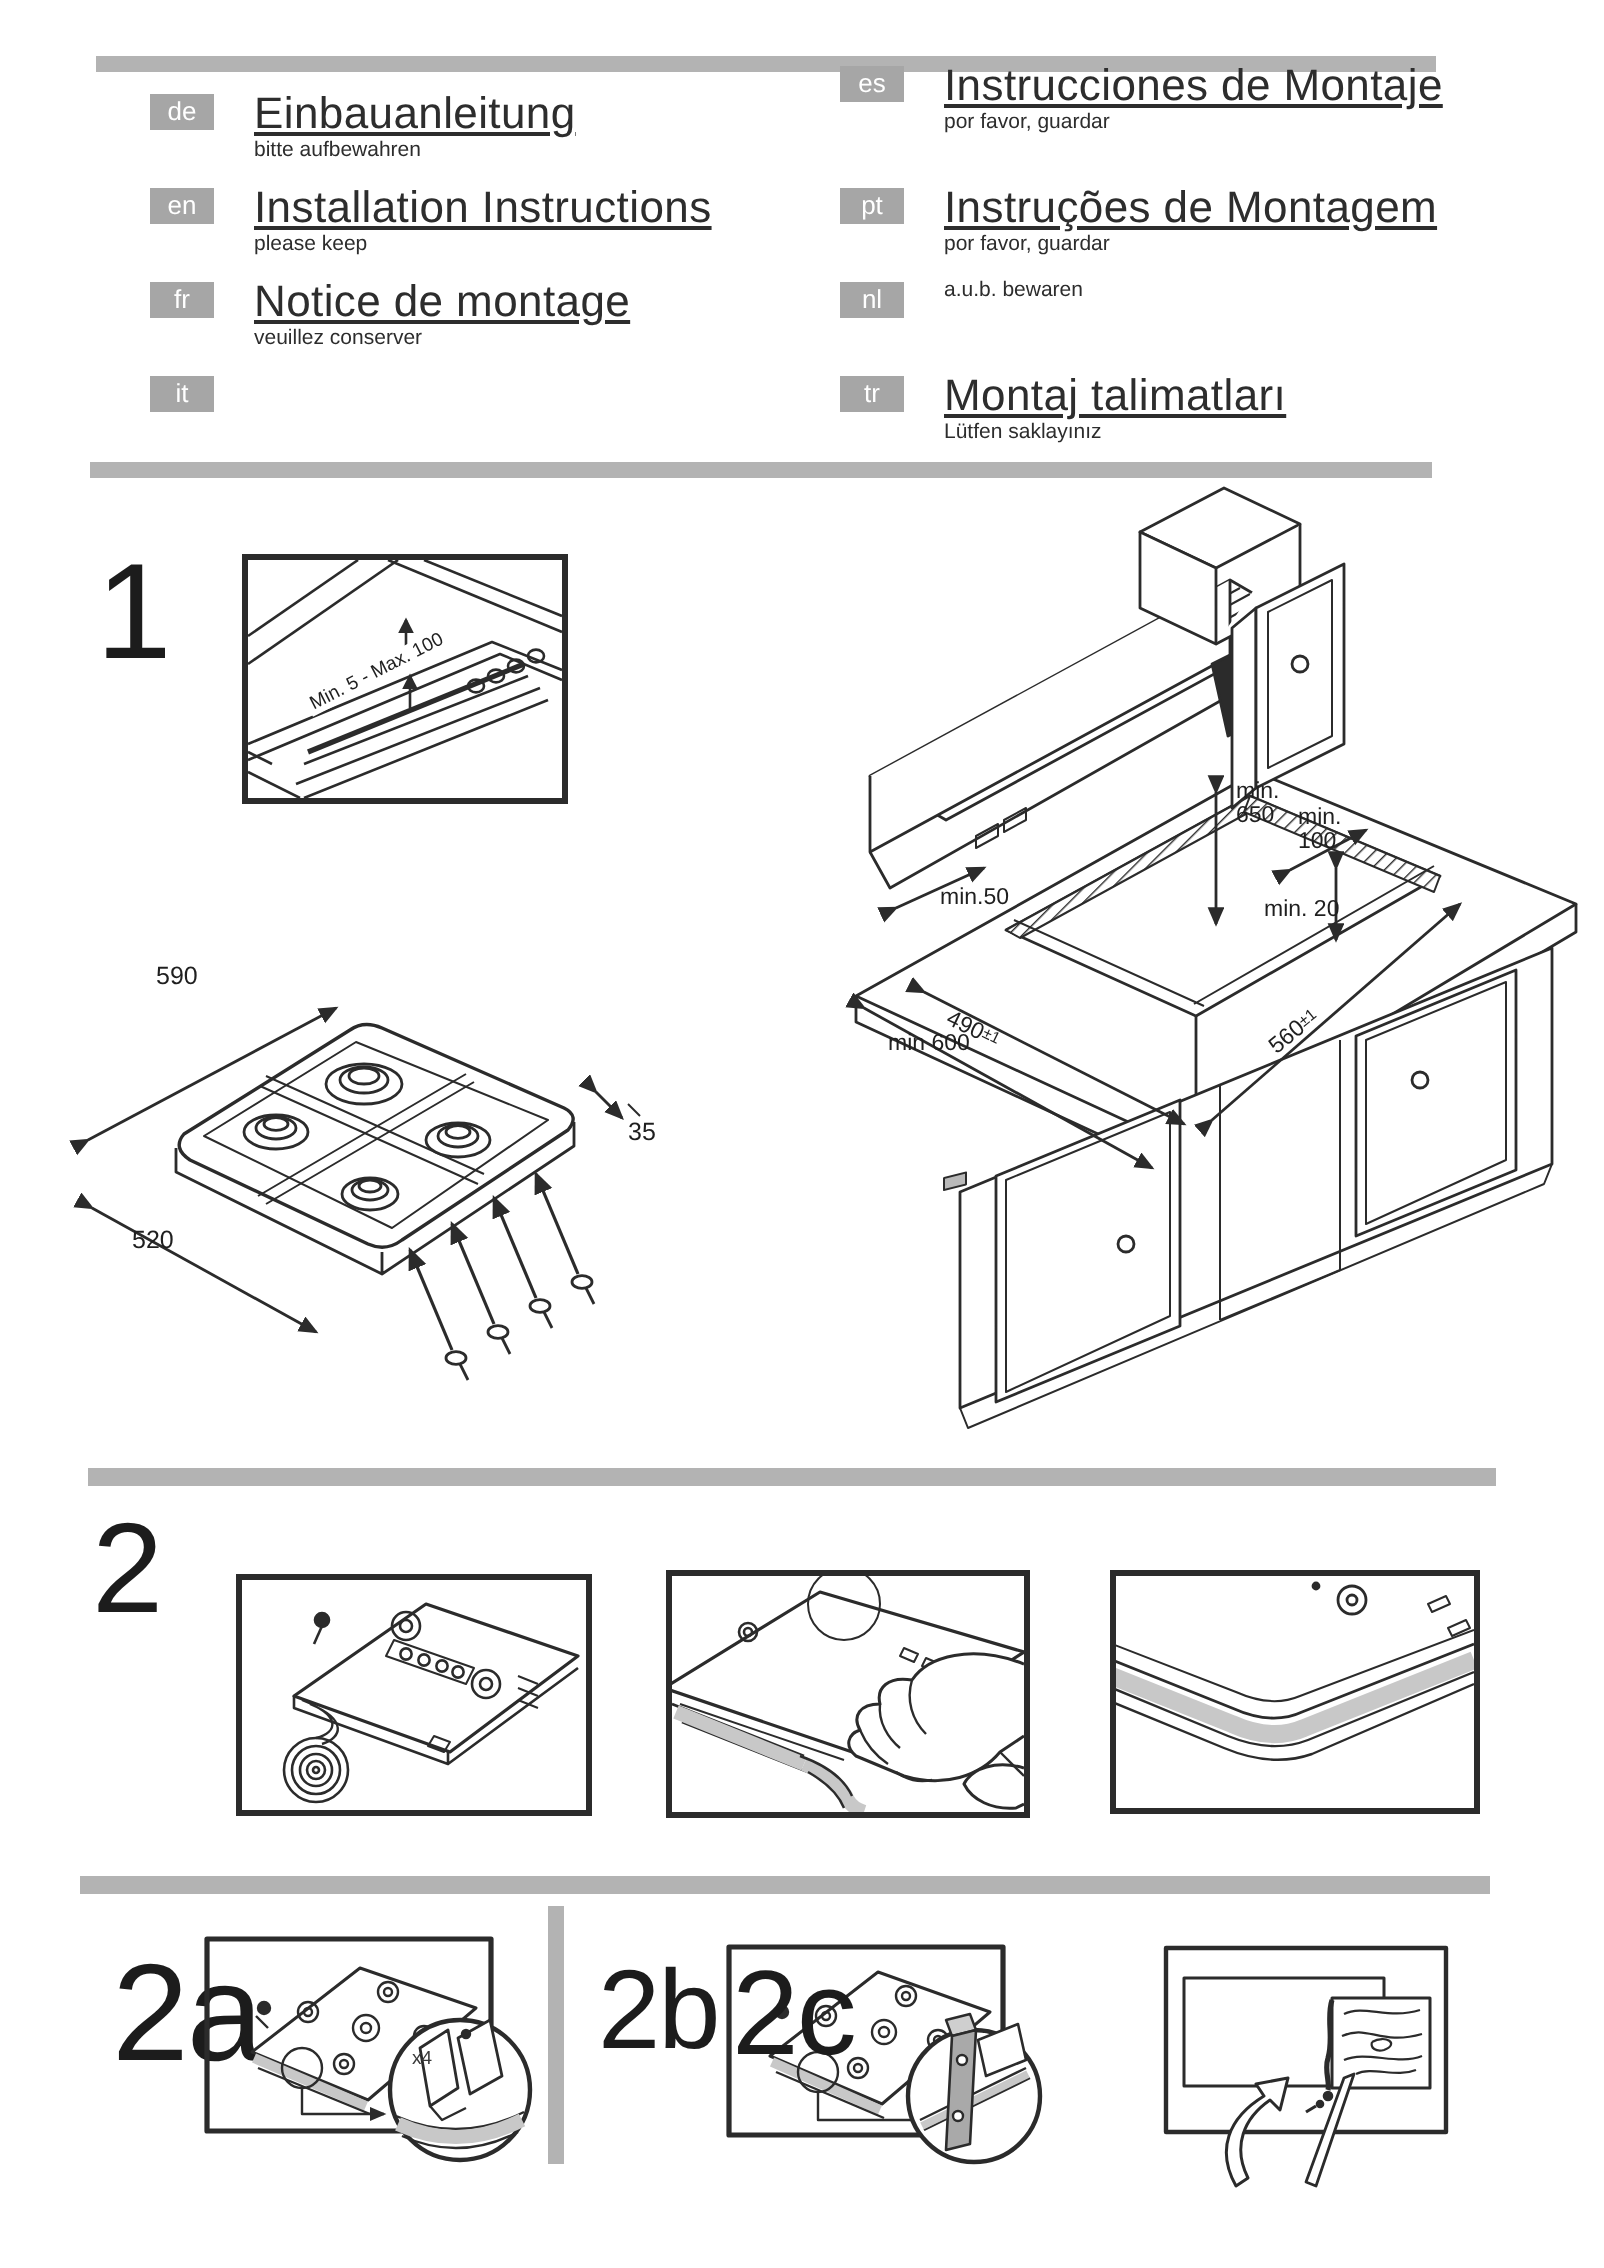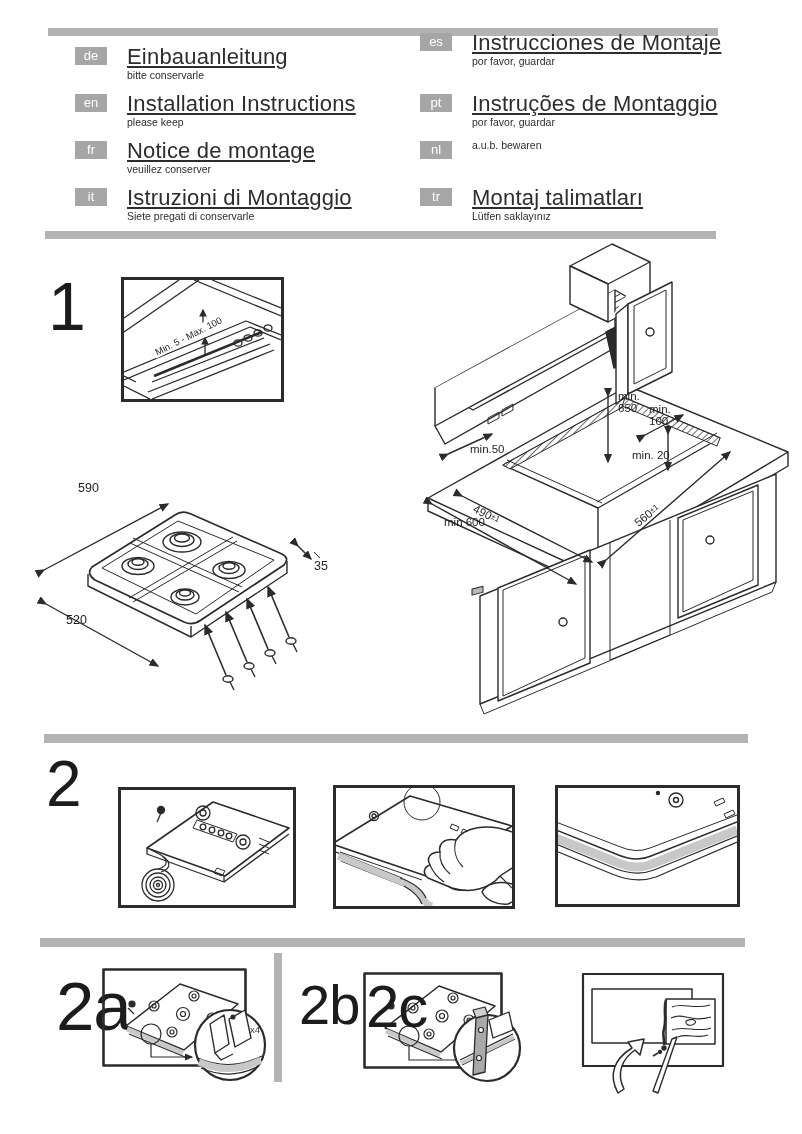--- a/index.html
+++ b/index.html
@@ -18,75 +18,71 @@
   
   .panel{position:absolute;border:3px solid #2b2b2b;background:#fff;}
   .panel2{position:absolute;}
   
   .lbl{position:absolute;font-size:11.5px;line-height:12px;color:#1f1f1f;white-space:nowrap;}
   .lbl.big{font-size:12.5px;}
   .tol{font-size:8px;vertical-align:2px;}
   .rot{transform-origin:left center;}
   .ovenlbl{position:absolute;font-size:9.5px;color:#1f1f1f;background:#fff;padding:0 2px;
            white-space:nowrap;transform:rotate(-27deg);transform-origin:left center;}
-  .callout-count{position:absolute;font-size:9.5px;color:#3a3a3a;margin-left:44px;}
+  .callout-count{position:absolute;font-size:9.5px;color:#3a3a3a;}
   svg{position:absolute;overflow:visible;}
   svg *{vector-effect:none;}
 </style>
 </head>
 <body>
 
 <div class="page">
 
   <div class="bar" style="left:48px;top:28px;width:670px;height:8px"></div>
   <div class="bar" style="left:45px;top:231px;width:671px;height:8px"></div>
   <div class="bar" style="left:44px;top:734px;width:704px;height:9px"></div>
   <div class="bar" style="left:40px;top:938px;width:705px;height:9px"></div>
   <div class="bar" style="left:274px;top:953px;width:8px;height:129px"></div>
 
   <div class="hrow" style="left:75px;top:45px">
     <span class="badge">de</span>
     <span class="htxt">
         <div class="htitle">Einbauanleitung</div>
-    <div class="hsub">bitte conservarle</div>
+    <div class="hsub">bitte aufbewahren</div>
       </span>
   </div>
   <div class="hrow" style="left:75px;top:92px">
     <span class="badge">en</span>
     <span class="htxt">
         <div class="htitle">Installation Instructions</div>
     <div class="hsub">please keep</div>
       </span>
   </div>
   <div class="hrow" style="left:75px;top:139px">
     <span class="badge">fr</span>
     <span class="htxt">
         <div class="htitle">Notice de montage</div>
     <div class="hsub">veuillez conserver</div>
       </span>
   </div>
   <div class="hrow" style="left:75px;top:186px">
     <span class="badge">it</span>
-    <span class="htxt">
-        <div class="htitle">Istruzioni di Montaggio</div>
-    <div class="hsub">Siete pregati di conservarle</div>
-      </span>
   </div>
 
   <div class="hrow" style="left:420px;top:31px">
     <span class="badge">es</span>
     <span class="htxt">
         <div class="htitle">Instrucciones de Montaje</div>
     <div class="hsub">por favor, guardar</div>
       </span>
   </div>
   <div class="hrow" style="left:420px;top:92px">
     <span class="badge">pt</span>
     <span class="htxt">
-        <div class="htitle">Instruções de Montaggio</div>
+        <div class="htitle">Instruções de Montagem</div>
     <div class="hsub">por favor, guardar</div>
       </span>
   </div>
   <div class="hrow" style="left:420px;top:139px">
     <span class="badge">nl</span>
     <span class="htxt">
     <div class="hsub">a.u.b. bewaren</div>
       </span>
   </div>
   <div class="hrow" style="left:420px;top:186px">

